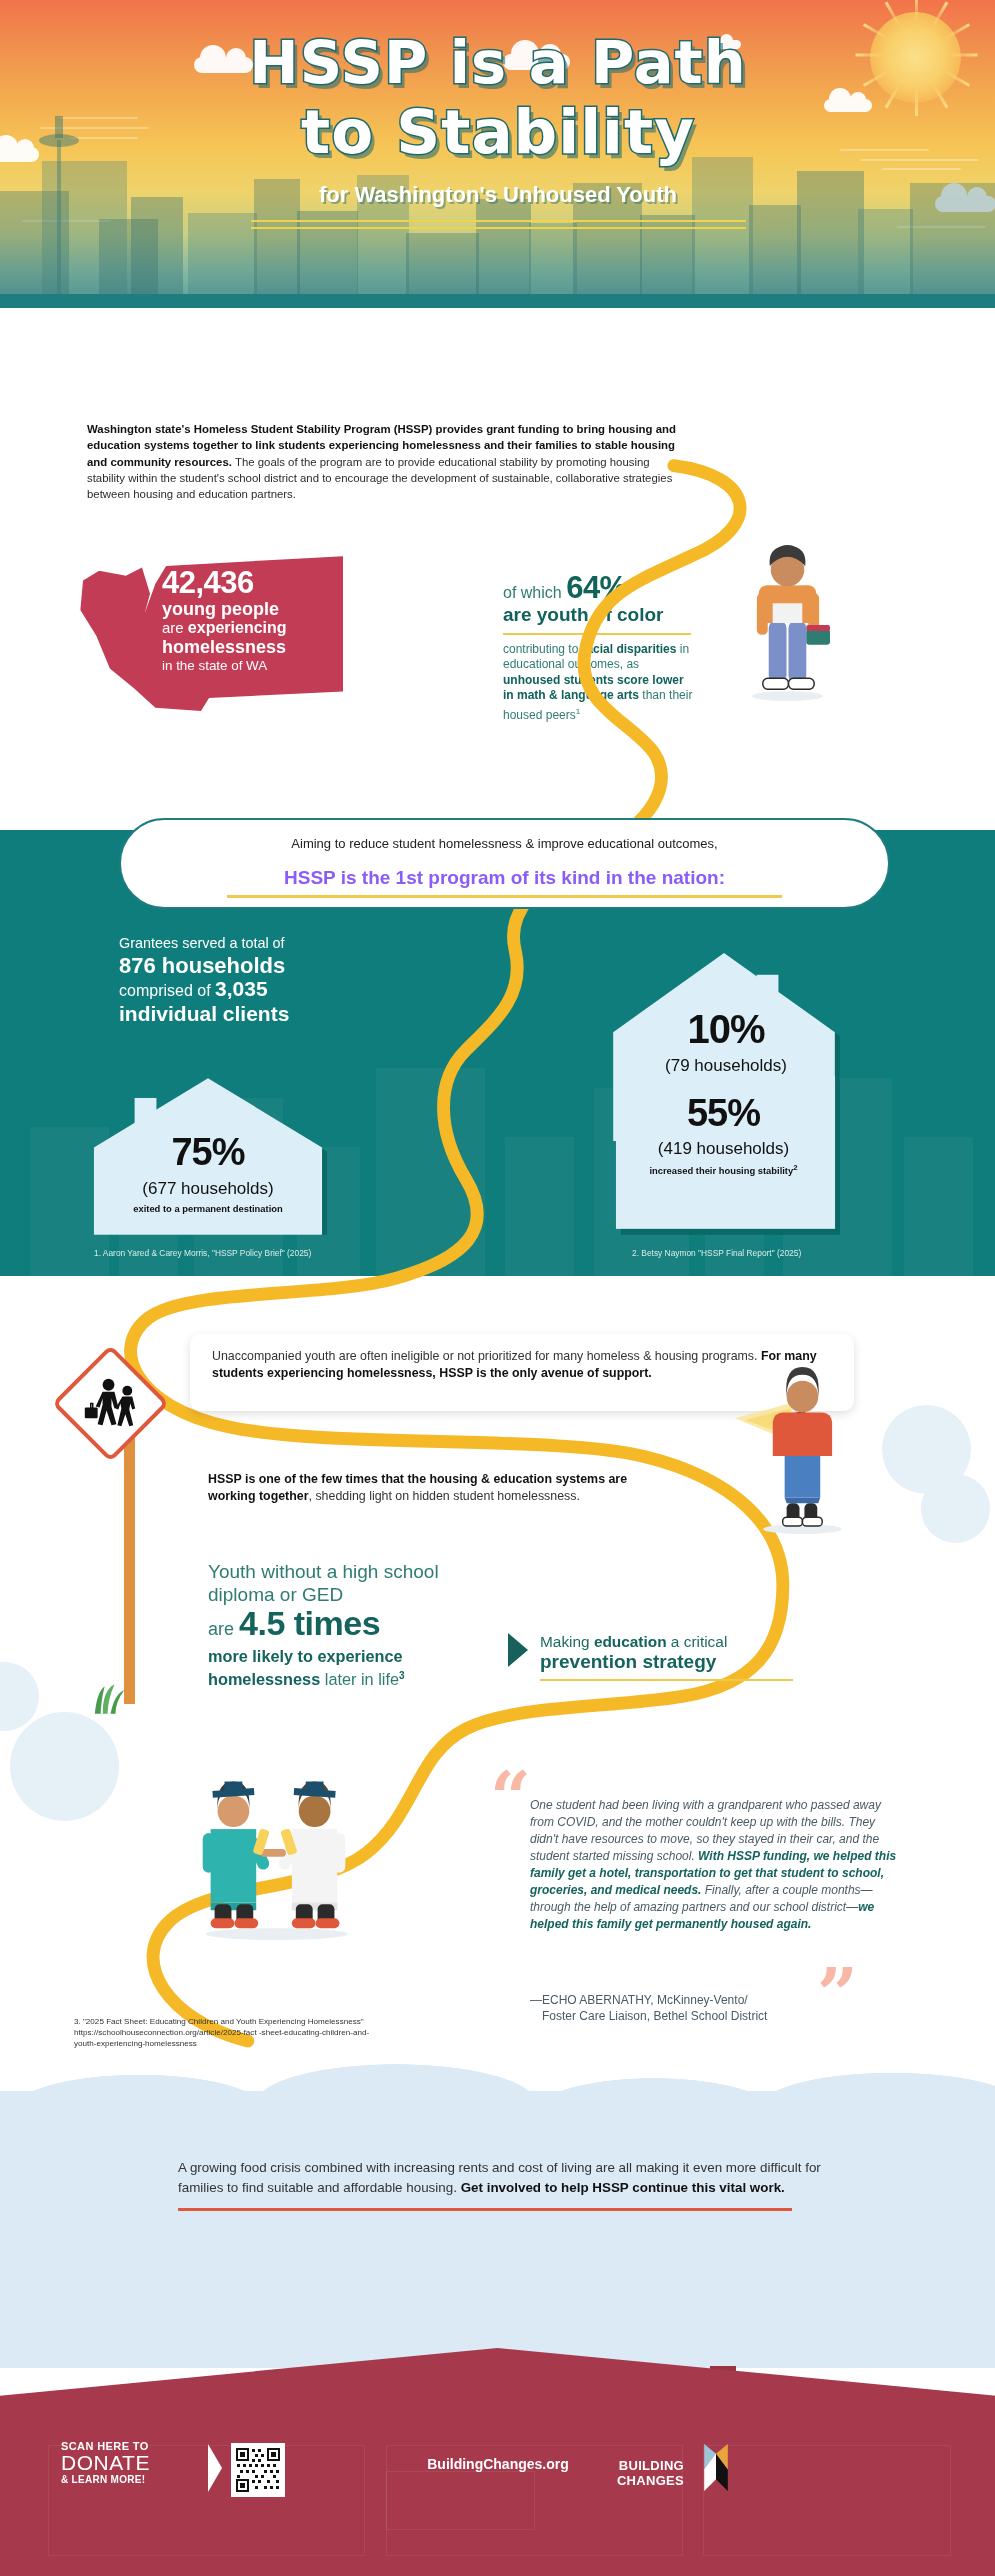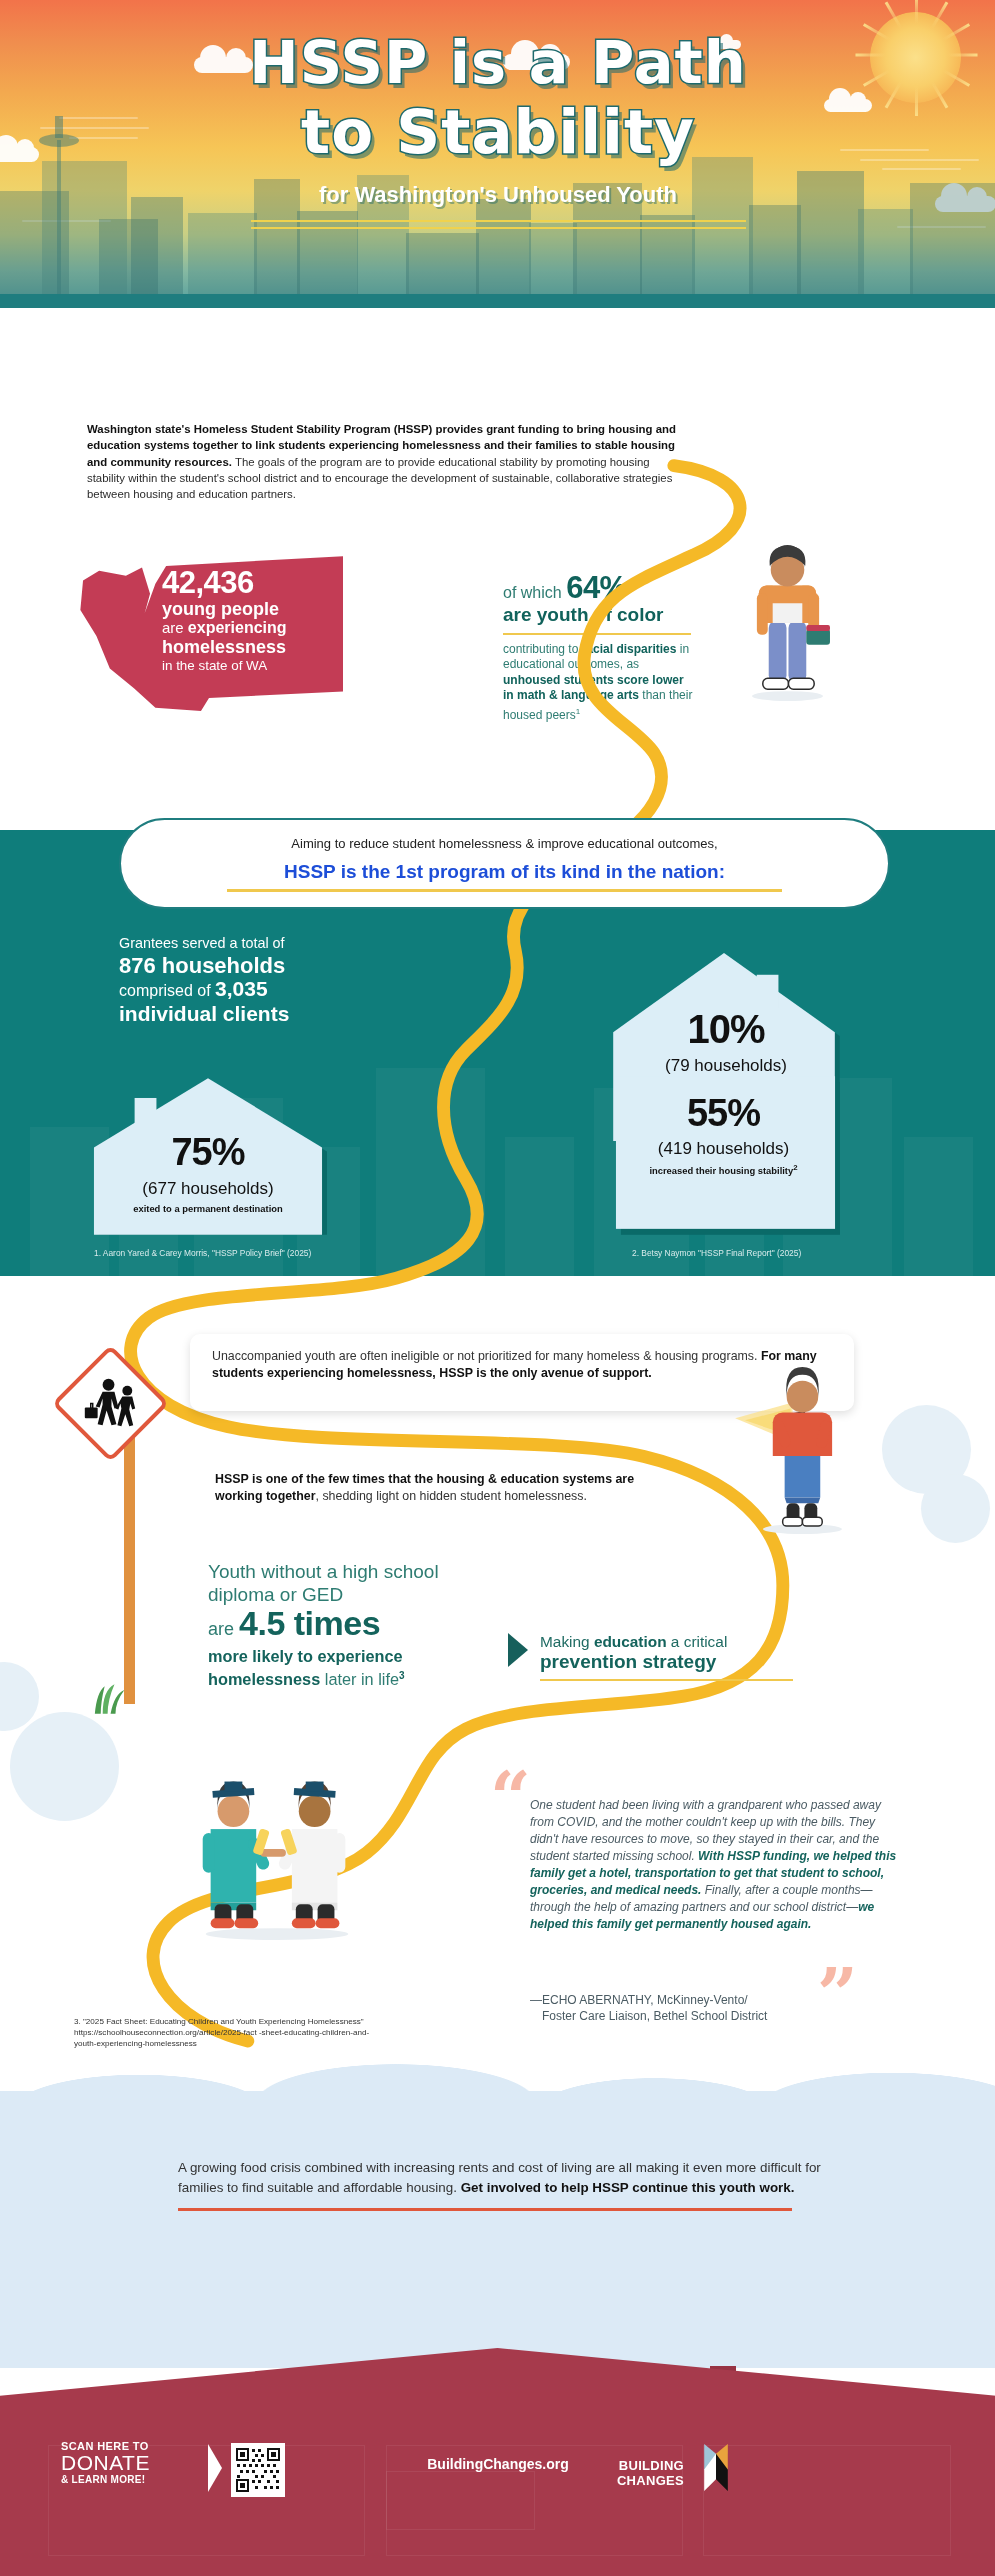--- a/index.html
+++ b/index.html
@@ -119,21 +119,21 @@
     background:#0f7d7b; overflow:hidden;
   }
   .teal-bldg { position:absolute; bottom:0; background:rgba(255,255,255,0.045); }
 
   .callout {
     position:absolute; left:119px; top:818px; width:771px; height:91px;
     background:#fff; border:2.5px solid #1f7d7f; border-radius:46px;
     text-align:center; padding-top:16px; z-index:6;
   }
   .callout-l1 { font-size:13px; color:#222; }
-  .callout-l2 { font-size:19px; font-weight:bold; color:#1d4ed8; margin-top:10px; }
+  .callout-l2 { font-size:19px; font-weight:bold; color:#8b5cf6; margin-top:16px; }
   .callout-rule { width:555px; height:2.5px; background:#f0c84d; margin:6px auto 0; }
 
   .grantees { position:absolute; left:119px; top:934px; width:327px; color:#fff; z-index:6; }
   .g-l1 { font-size:14.4px; line-height:19px; }
   .g-l2 { font-size:22px; font-weight:bold; line-height:25px; }
   .g-l3 { font-size:16px; line-height:21px; }
   .g-l3 b { font-size:21px; }
   .g-l4 { font-size:21px; font-weight:bold; line-height:25px; }
 
   .house { position:absolute; z-index:6; }
@@ -148,21 +148,21 @@
   .blob { position:absolute; background:#e6f0f7; border-radius:50%; }
 
   .card1 {
     position:absolute; left:190px; top:1334px; width:664px; height:77px;
     background:#fff; border-radius:10px; box-shadow:0 3px 10px rgba(0,0,0,.13);
     padding:14px 22px; z-index:6;
   }
   .card1 p { font-size:12.4px; line-height:17.3px; color:#333; }
   .card1 b { color:#111; }
 
-  .card2 { position:absolute; left:215px; top:1471px; width:466px; z-index:6; }
+  .card2 { position:absolute; left:208px; top:1471px; width:466px; z-index:6; }
   .card2 p { font-size:12.4px; line-height:17.3px; color:#333; }
   .card2 b { color:#111; }
 
   .stat45 { position:absolute; left:208px; top:1560px; width:297px; color:#2e7c72; z-index:6; }
   .s45-l1 { font-size:19px; line-height:23px; color:#2e7c72; }
   .s45-l2 { font-size:18px; line-height:34px; color:#2e7c72; }
   .s45-l2 .big { font-size:34px; font-weight:bold; color:#14635c; letter-spacing:-0.5px; }
   .s45-l3 { font-size:16.3px; font-weight:bold; color:#14635c; line-height:20px; }
   .s45-l3 .thin { font-weight:normal; color:#2e7c72; }
   .s45-l3 sup { font-size:10px; }
@@ -524,21 +524,21 @@
     <div class="qattr">
       <div>—ECHO ABERNATHY, McKinney-Vento/</div>
       <div style="padding-left:12px;">Foster Care Liaison, Bethel School District</div>
     </div>
   </div>
 
   <div class="fn3">3. "2025 Fact Sheet: Educating Children and Youth Experiencing Homelessness" https://schoolhouseconnection.org/article/2025-fact -sheet-educating-children-and-youth-experiencing-homelessness</div>
 
   <div class="closing-bg"></div>
   <div class="closing">
-    <p><span>A growing food crisis combined with increasing rents and cost of living are all making it even more difficult for families to find suitable and affordable housing. </span><b>Get involved to help HSSP continue this youth work.</b></p>
+    <p><span>A growing food crisis combined with increasing rents and cost of living are all making it even more difficult for families to find suitable and affordable housing. </span><b>Get involved to help HSSP continue this vital work.</b></p>
     <div class="closing-rule"></div>
   </div>
 
   <div class="foot-house">
     <div class="chimney"></div>
     <div class="foot-roof"></div>
     <div class="foot-body">
       <div class="panel" style="left:48px;  top:26px; width:317px; height:111px;"></div>
       <div class="panel" style="left:386px; top:26px; width:297px; height:111px;"></div>
       <div class="panel" style="left:703px; top:26px; width:248px; height:111px;"></div>

